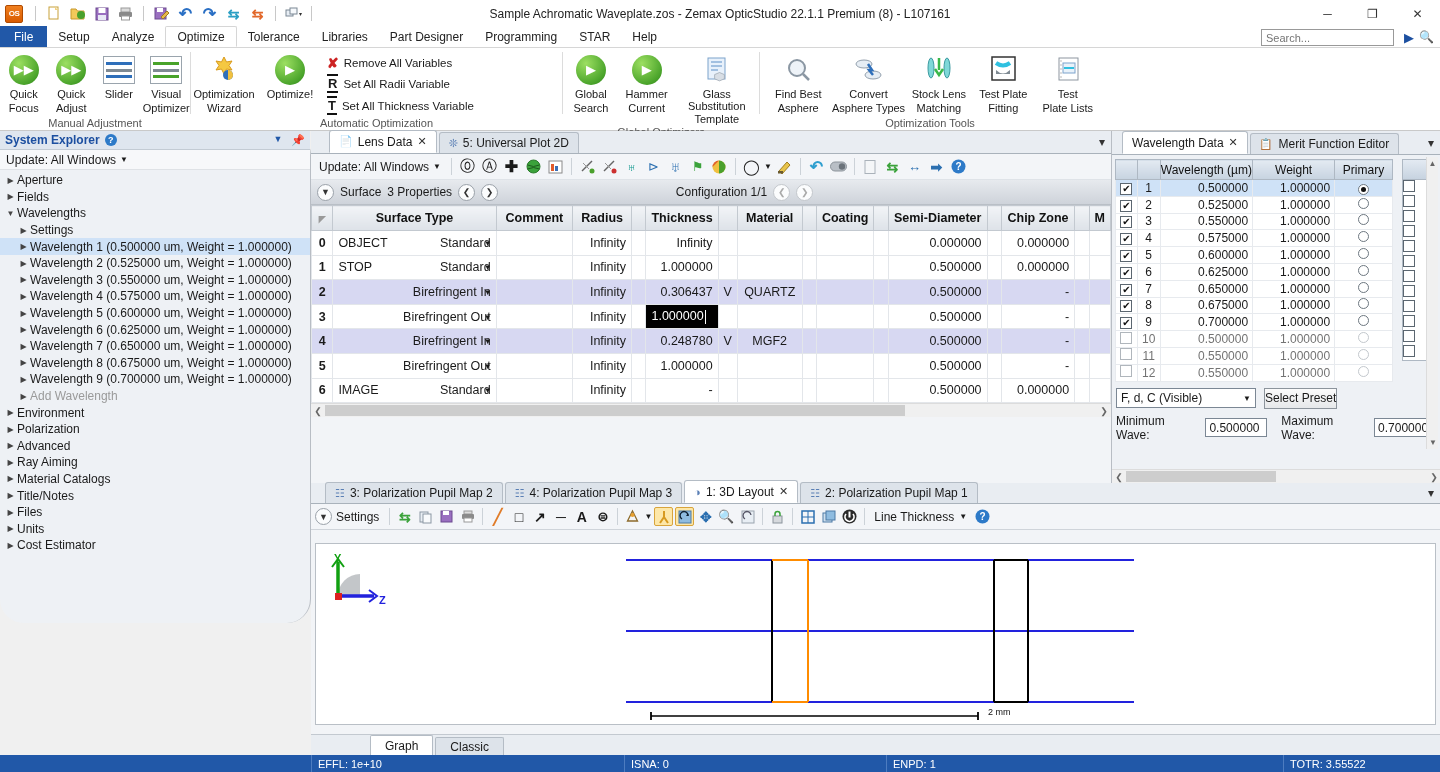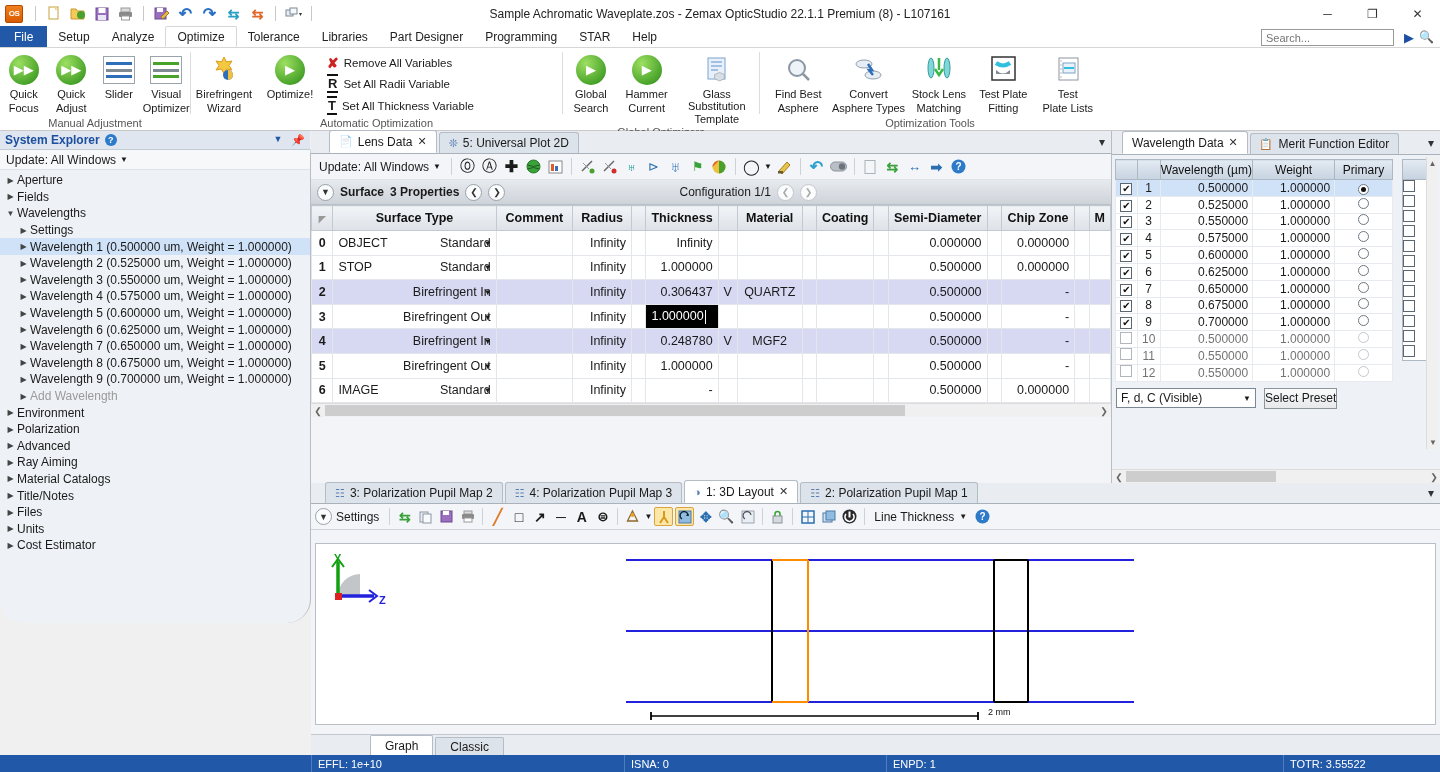--- a/index.html
+++ b/index.html
@@ -167,21 +167,21 @@
     height: 25px; background: linear-gradient(#e7eaee,#ced3da);
     display: flex; align-items: center; padding: 0 6px; gap: 6px;
     font-size: 12px; border-bottom: 1px solid #b9bfc6;
   }
   .pill {
     width: 17px; height: 17px; border-radius: 50%; background: #fbfcfd;
     border: 1px solid #9aa1a9; display: flex; align-items: center; justify-content: center;
     font-size: 9px; color: #333;
   }
   .pill.dim { color: #aaa; border-color: #c3c7cc; }
-  .surfbar b { font-weight: bold; }
+  .surfbar b { font-weight: normal; }
 
   table.grid { border-collapse: collapse; width: 100%; font-size: 12.5px; background: #fff; }
   table.grid th {
     background: linear-gradient(#f2f4f7,#dde2e8); border: 1px solid #c3c9d0;
     height: 25px; font-weight: bold; font-size: 12.5px; padding: 0 5px; color: #111;
   }
   table.grid td {
     border: 1px solid #e3e6ea; height: 24.6px; padding: 0 5px; white-space: nowrap;
   }
   tr.hl td { background: #d7d8f2; }
@@ -414,21 +414,21 @@
     <div class="rgroup" style="width:371px">
       <div class="rgroup-items">
         <div class="rbtn">
           <div class="ricon">
             <svg width="30" height="30">
                 <path d="M15 2 l2.5 5 5.5-1 -3 4.5 3 4.5 -5.5-1 -2.5 5 -2.5-5 -5.5 1 3-4.5 -3-4.5 5.5 1z" fill="#f5c842" stroke="#d99a1c"></path>
                 <circle cx="19" cy="20" r="5" fill="#2f6fba"></circle>
                 <path d="M19 15a5 5 0 010 10z" fill="#f0c040"></path>
               </svg>
           </div>
-          <span class="lbl">Birefringent</span>
+          <span class="lbl">Optimization</span>
           <span class="lbl">Wizard</span>
         </div>
         <div class="rbtn">
           <div class="ricon">
               <div class="circ-green">▶</div>
             </div>
           <span class="lbl">Optimize!</span>
         </div>
         <div class="vlist">
           <div class="vitem">
@@ -1062,20 +1062,26 @@
       <div style="position:absolute;left:312px;top:24px;width:12px;height:10px;text-align:center;font-size:9px;color:#666">▲</div>
     </div>
 
     <div class="selbar">
       <div class="combo">
         <span>F, d, C (Visible)</span>
         <span class="cv">▼</span>
       </div>
       <div class="btn">Select Preset</div>
     </div>
+    <div class="waverow">
+      <span>Minimum Wave:</span>
+      <div class="tinput" style="width:62px">0.500000</div>
+      <span style="margin-left:10px">Maximum Wave:</span>
+      <div class="tinput" style="width:62px">0.700000</div>
+    </div>
     <div style="position:absolute;right:2px;top:26px;width:12px;height:292px;background:#f0f0f0;border-left:1px solid #dcdcdc">
       <div style="text-align:center;font-size:8px;color:#666;padding-top:2px">▲</div>
       <div style="position:absolute;bottom:2px;width:12px;text-align:center;font-size:8px;color:#666">▼</div>
     </div>
     <div class="hscroll" style="position:absolute;bottom:0;left:0;width:329px">
       <span class="arw">❮</span>
       <div class="thumb" style="width:150px"></div>
       <span class="arw" style="margin-left:auto">❯</span>
     </div>
   </div>

